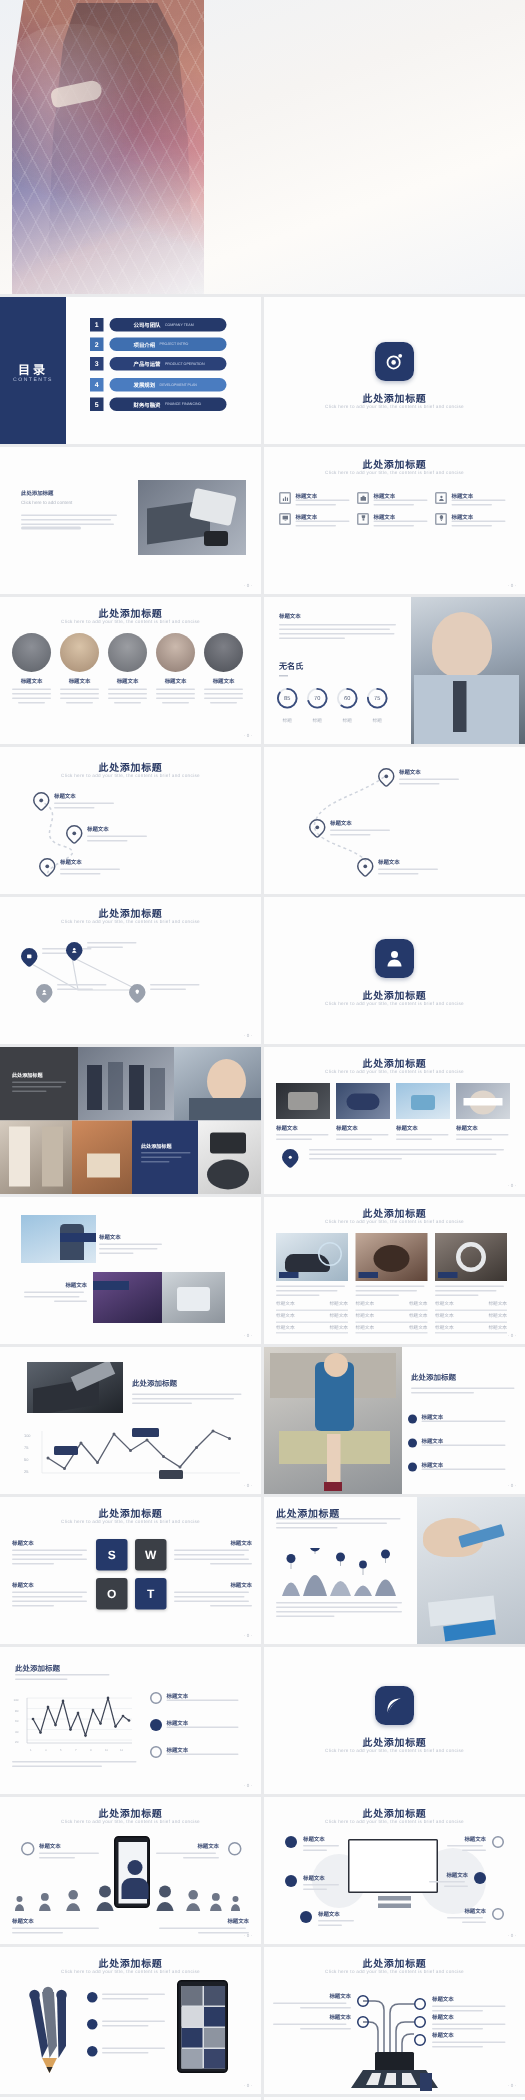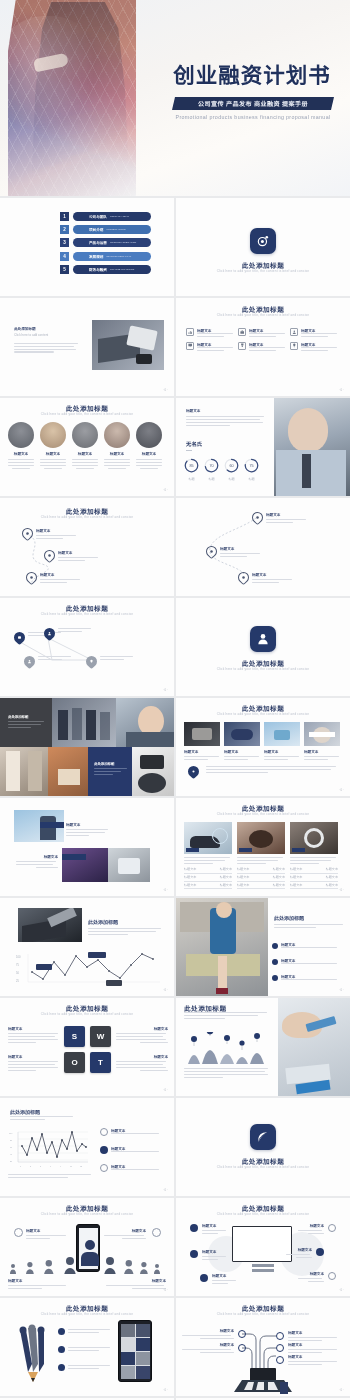--- a/index.html
+++ b/index.html
@@ -164,34 +164,31 @@
 </head>
 <body>
 
 <div id="page">
 
   <div class="cover">
     <div class="cover-photo">
       <div class="cover-figure"></div>
     </div>
     <div class="cover-hand"></div>
-    <div class="cover-right">
-      <div class="cover-title">创业融资计划书</div>
-      <div class="cover-sub-bar">
-        <span>公司宣传  产品发布  商业融资  提案手册</span>
-      </div>
-      <div class="cover-en">Promotional products business financing proposal manual</div>
-    </div>
   </div>
 
   <div class="grid">
 
     <div class="row">
 
       <div class="slide">
+        <div class="toc-side">
+          <b>目录</b>
+          <s>CONTENTS</s>
+        </div>
         <div class="toc-list">
           <div class="toc-item">
             <div class="toc-num dk">1</div>
             <div class="toc-bar dk">
               <em>公司与团队</em>
               <span>COMPANY TEAM</span>
             </div>
           </div>
           <div class="toc-item">
             <div class="toc-num lt">2</div>

